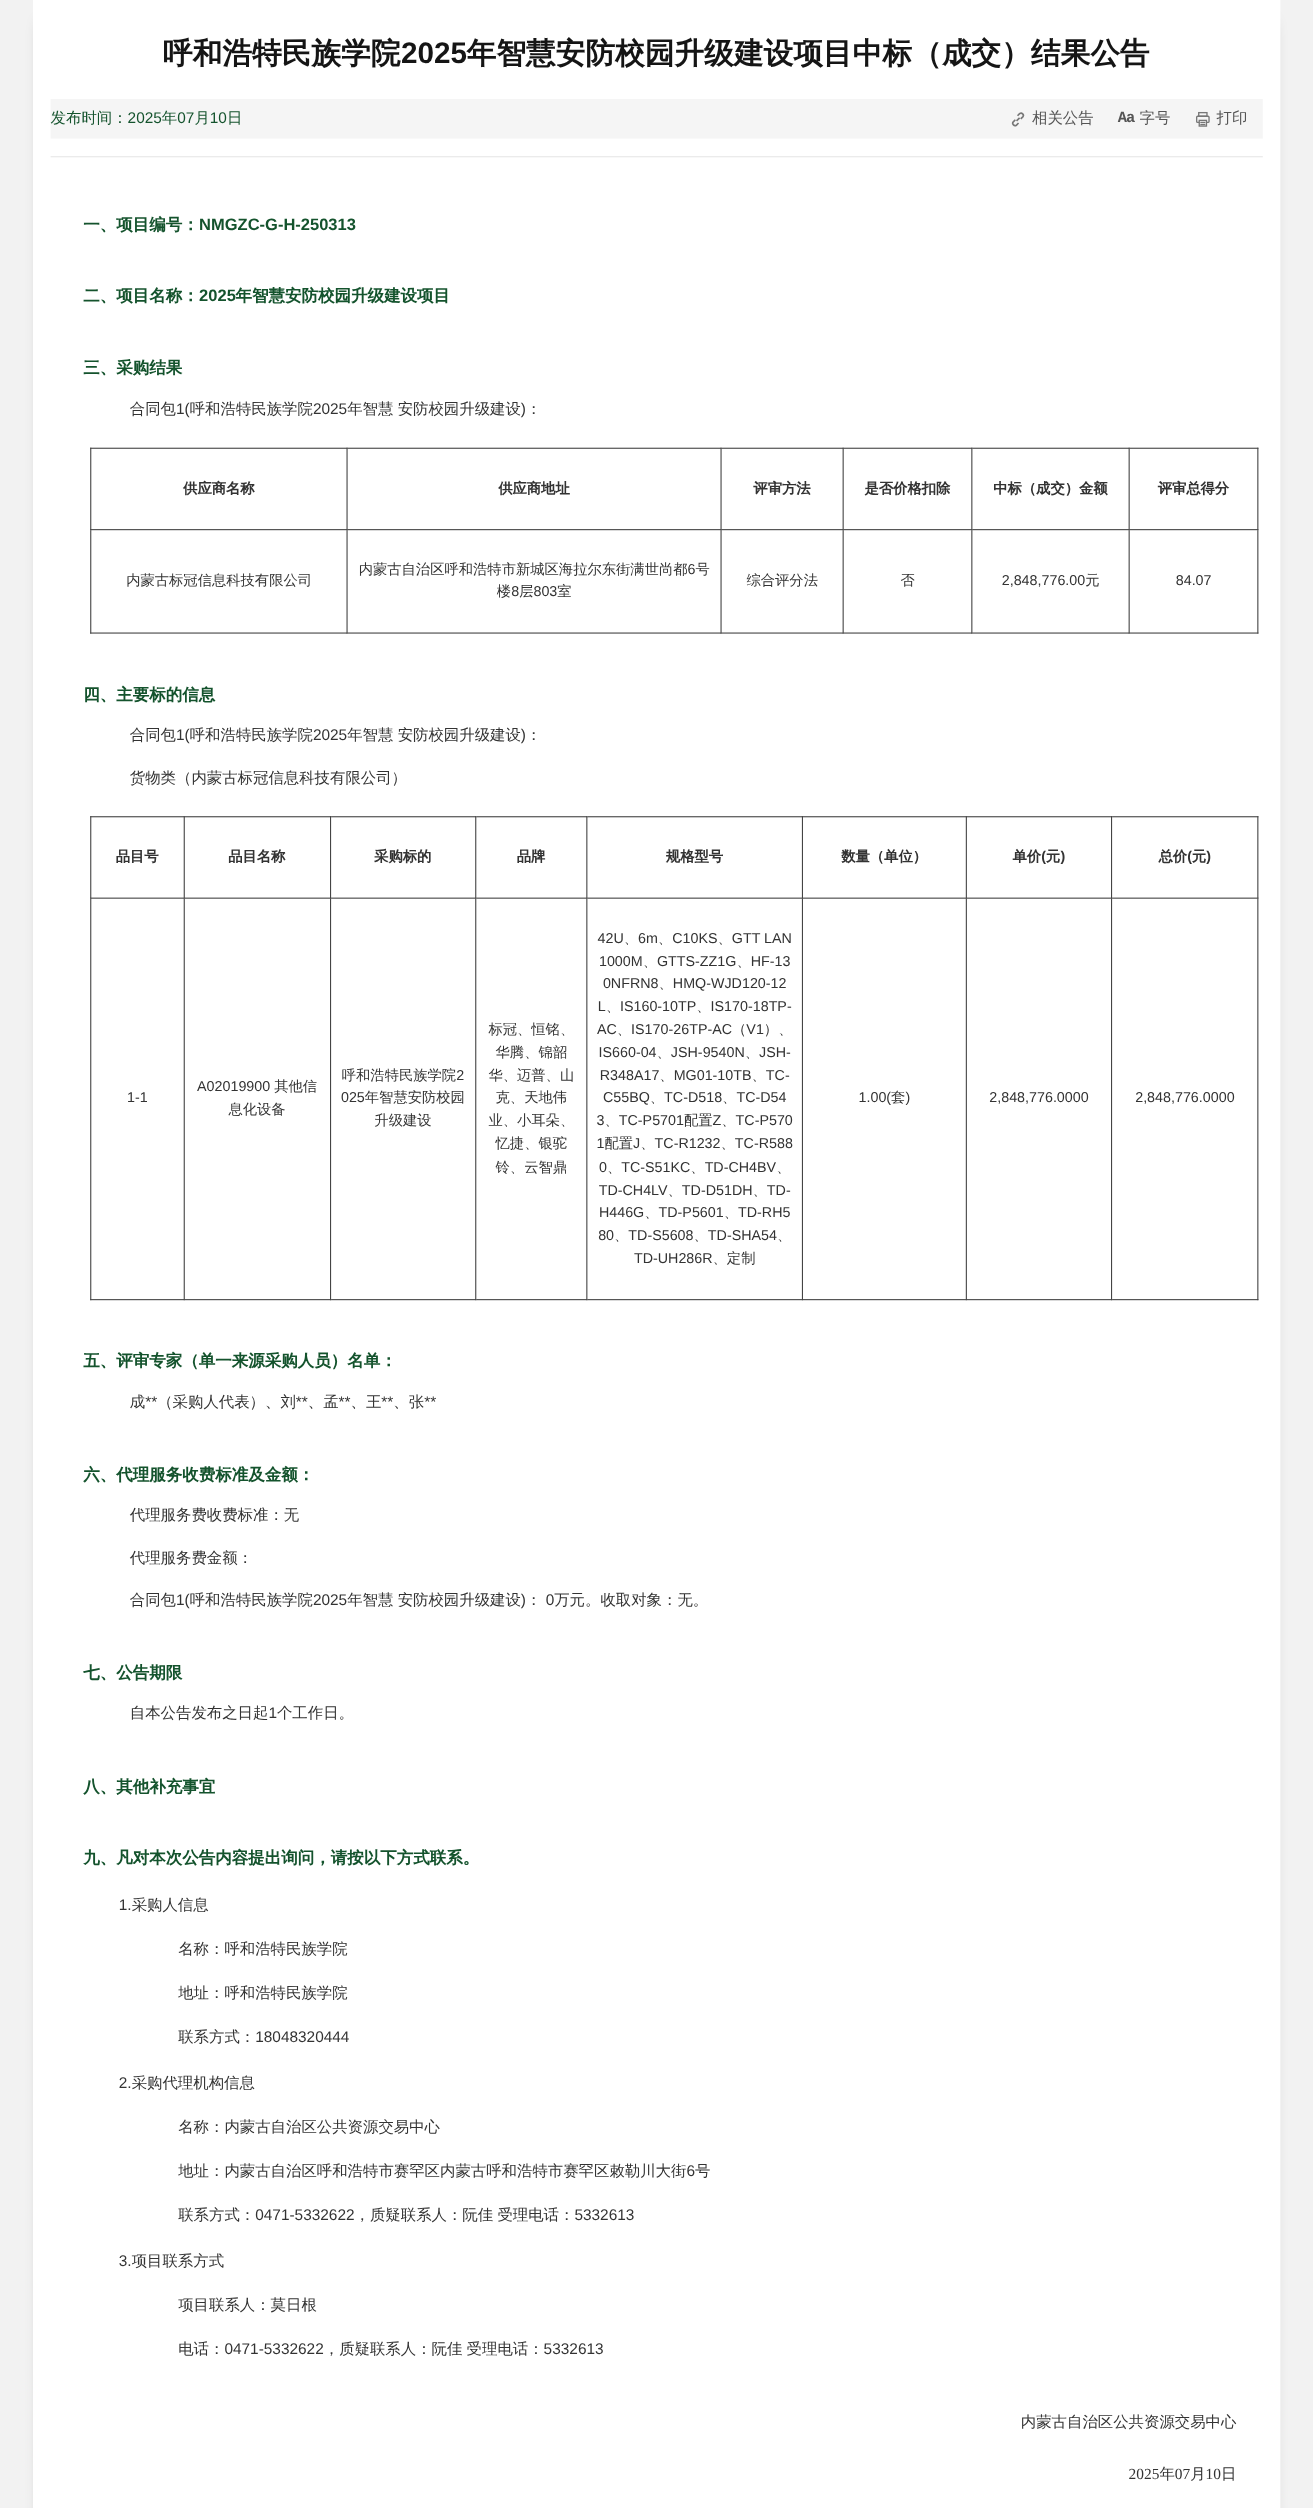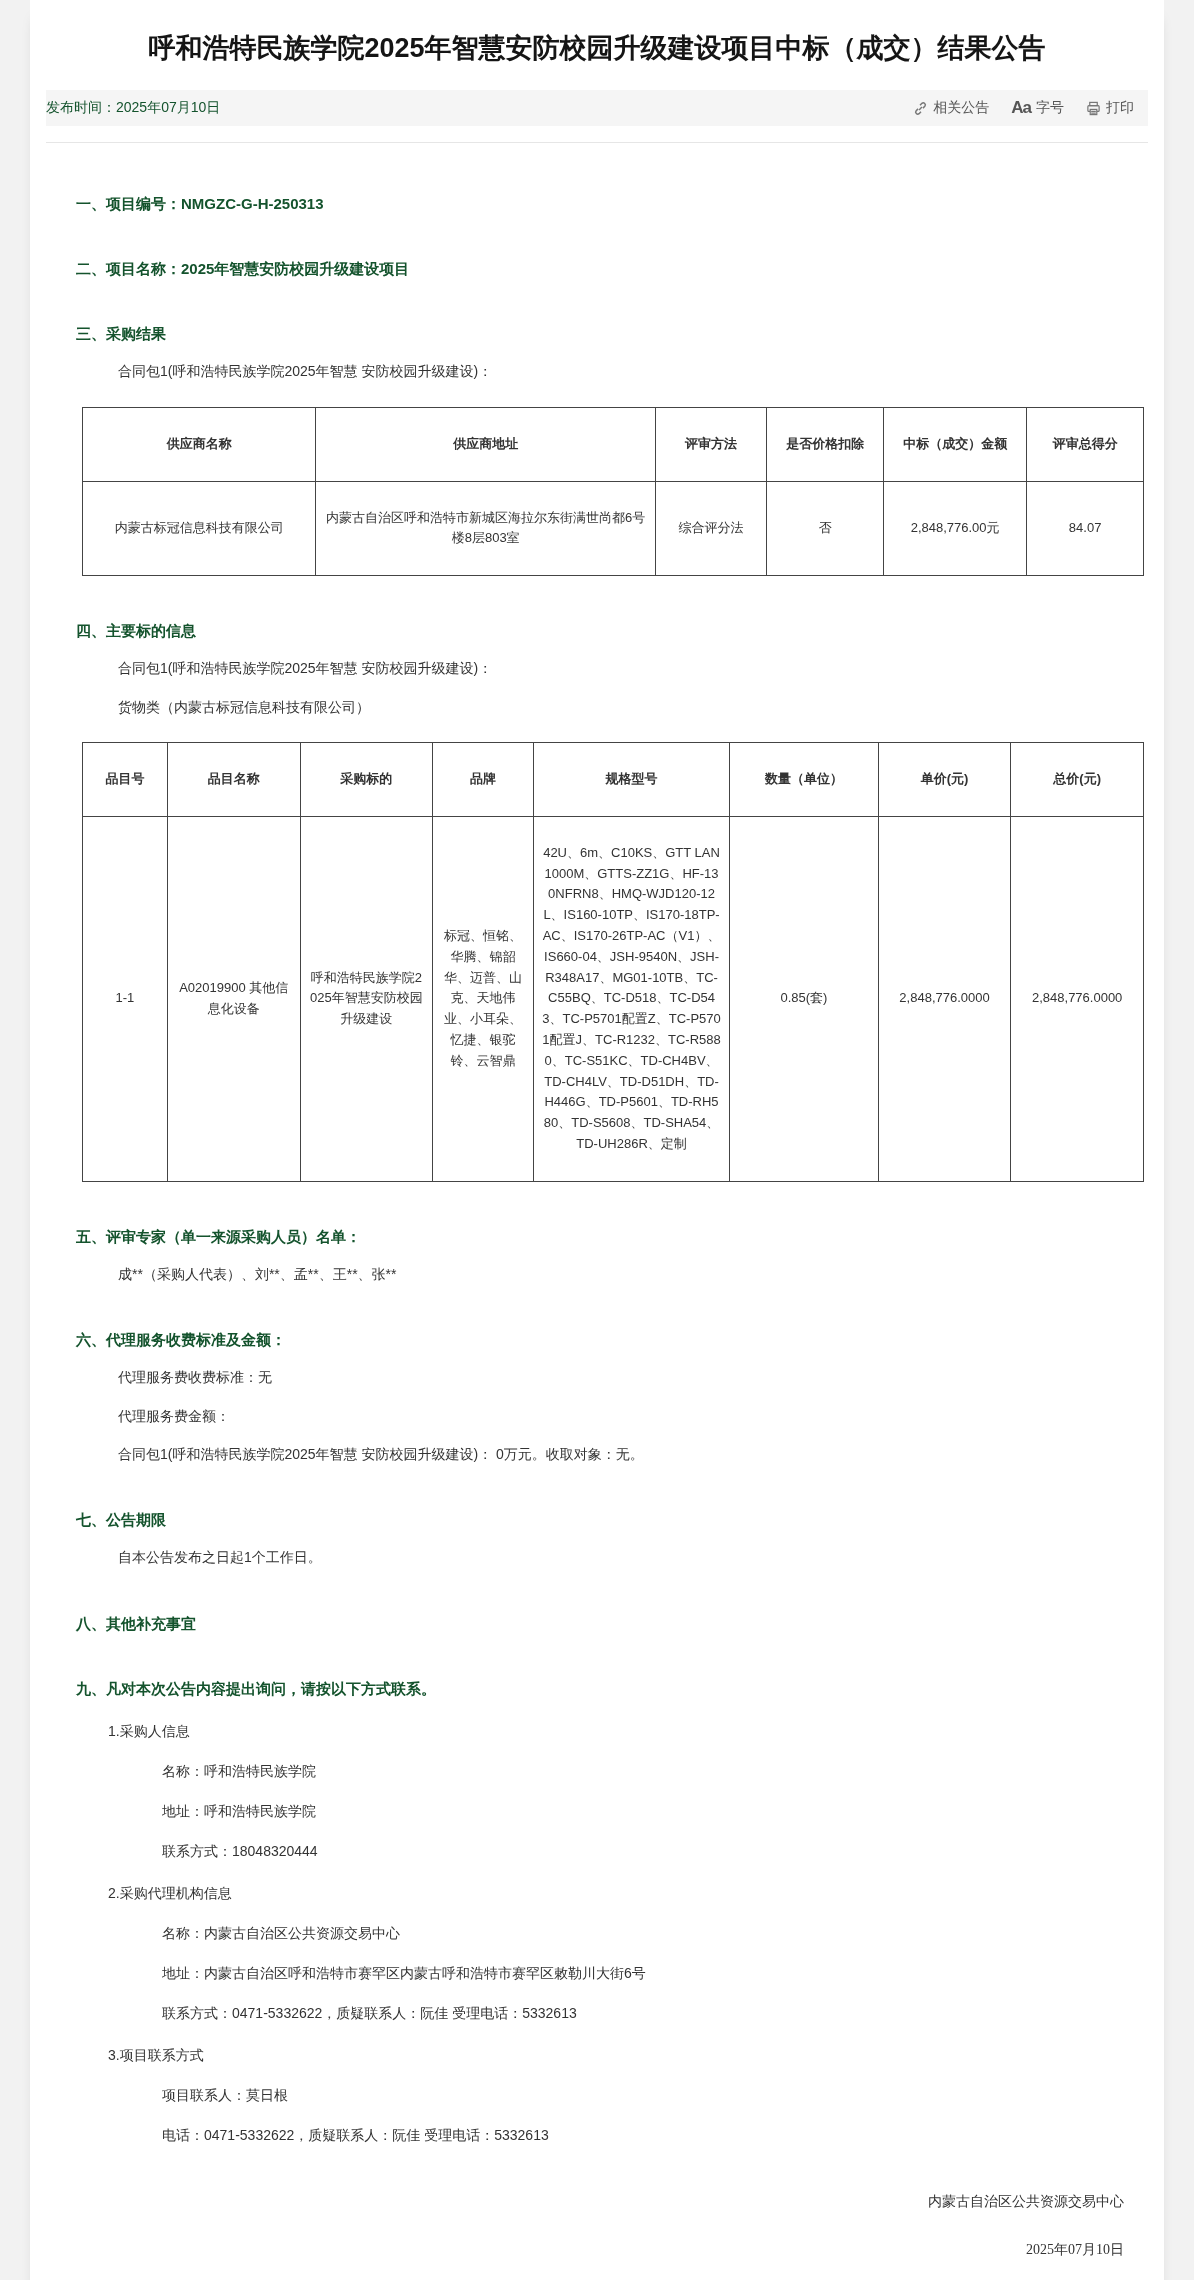--- a/index.html
+++ b/index.html
@@ -29,21 +29,21 @@
     height:36px;
     background:#f5f5f5;
     display:flex;
     align-items:center;
     font-size:14px;
   }
   .pub-date{color:#14532d;}
   .pub-actions{margin-left:auto;margin-right:14px;display:flex;align-items:center;gap:22px;}
   .action{display:flex;align-items:center;gap:5px;color:#555;cursor:pointer;font-size:14px;}
   .action svg{display:block;}
-  .aa-glyph{font-size:17px;color:#555;font-weight:bold;letter-spacing:-1px;}
+  .aa-glyph{font-size:14px;color:#555;font-weight:bold;letter-spacing:-1px;font-family:Liberation Mono, monospace;}
   .divider{margin:16px 16px 0;border-top:1px solid #e6e6e6;height:0;}
   .content{padding:0 16px;}
   .sec-heading{
     margin:46px 0 0 30px;
     font-size:15px;
     font-weight:bold;
     color:#14532d;
   }
   .sec-heading.first{margin-top:52px;}
   .para{margin:16px 0 0 72px;font-size:14px;color:#333;line-height:1.6;}
@@ -185,21 +185,21 @@
           <th>数量（单位）</th>
           <th>单价(元)</th>
           <th>总价(元)</th>
         </tr>
         <tr>
           <td>1-1</td>
           <td>A02019900 其他信息化设备</td>
           <td>呼和浩特民族学院2025年智慧安防校园升级建设</td>
           <td>标冠、恒铭、华腾、锦韶华、迈普、山克、天地伟业、小耳朵、忆捷、银驼铃、云智鼎</td>
           <td class="spec">42U、6m、C10KS、GTT LAN1000M、GTTS-ZZ1G、HF-130NFRN8、HMQ-WJD120-12L、IS160-10TP、IS170-18TP-AC、IS170-26TP-AC（V1）、IS660-04、JSH-9540N、JSH-R348A17、MG01-10TB、TC-C55BQ、TC-D518、TC-D543、TC-P5701配置Z、TC-P5701配置J、TC-R1232、TC-R5880、TC-S51KC、TD-CH4BV、TD-CH4LV、TD-D51DH、TD-H446G、TD-P5601、TD-RH580、TD-S5608、TD-SHA54、TD-UH286R、定制</td>
-          <td>0.85(套)</td>
+          <td>1.00(套)</td>
           <td class="num">2,848,776.0000</td>
           <td class="num">2,848,776.0000</td>
         </tr>
       </tbody>
         </table>
 
       <div class="sec-heading">五、评审专家（单一来源采购人员）名单：</div>
       <div class="para">成**（采购人代表）、刘**、孟**、王**、张**</div>
 
       <div class="sec-heading">六、代理服务收费标准及金额：</div>

